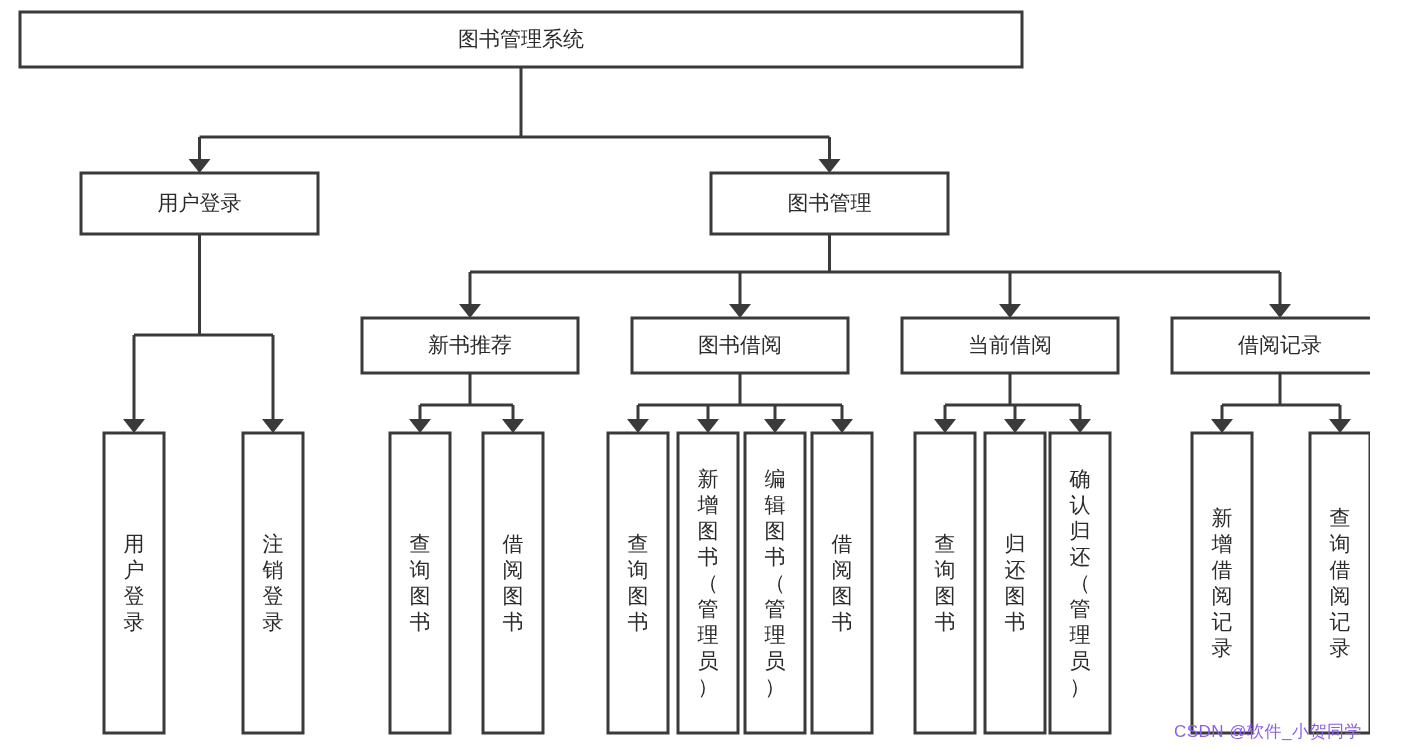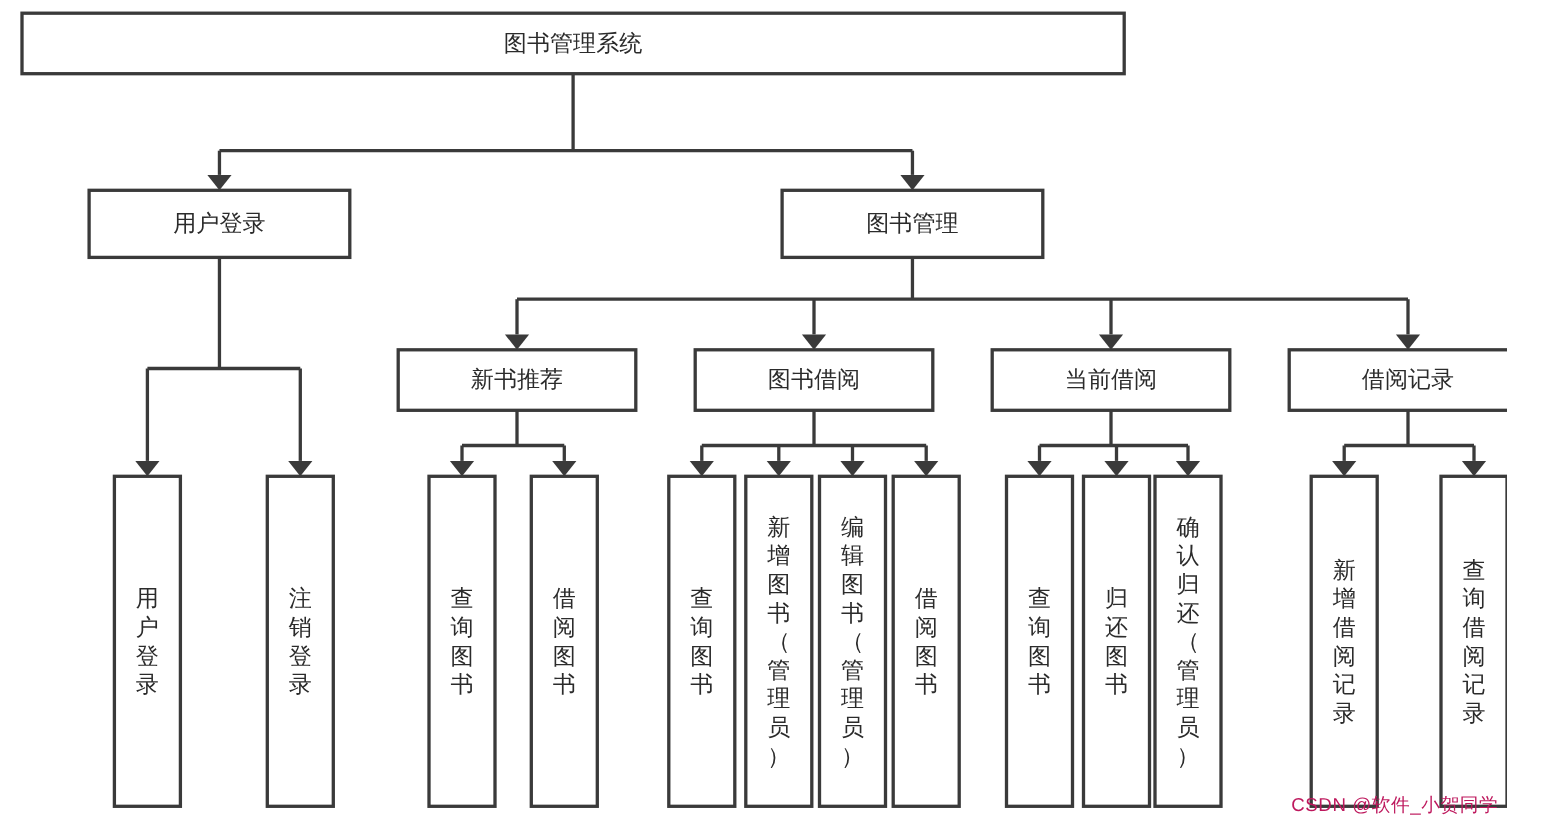--- a/index.html
+++ b/index.html
@@ -53,21 +53,21 @@
     font-size: 21px;
     fill: #2b2b2b;
     text-anchor: middle;
   }
   .watermark-text {
     position: absolute;
     right: 8px;
     bottom: 4px;
     font-family: "Liberation Sans", "DejaVu Sans", sans-serif;
     font-size: 17px;
-    color: #be185d;
+    color: #8b5cf6;
     letter-spacing: 0.5px;
     white-space: nowrap;
     user-select: none;
   }
 </style>
 </head>
 <body>
 
 <div id="diagram-root">
   <svg class="diagram-canvas" viewBox="0 0 1405 747">

